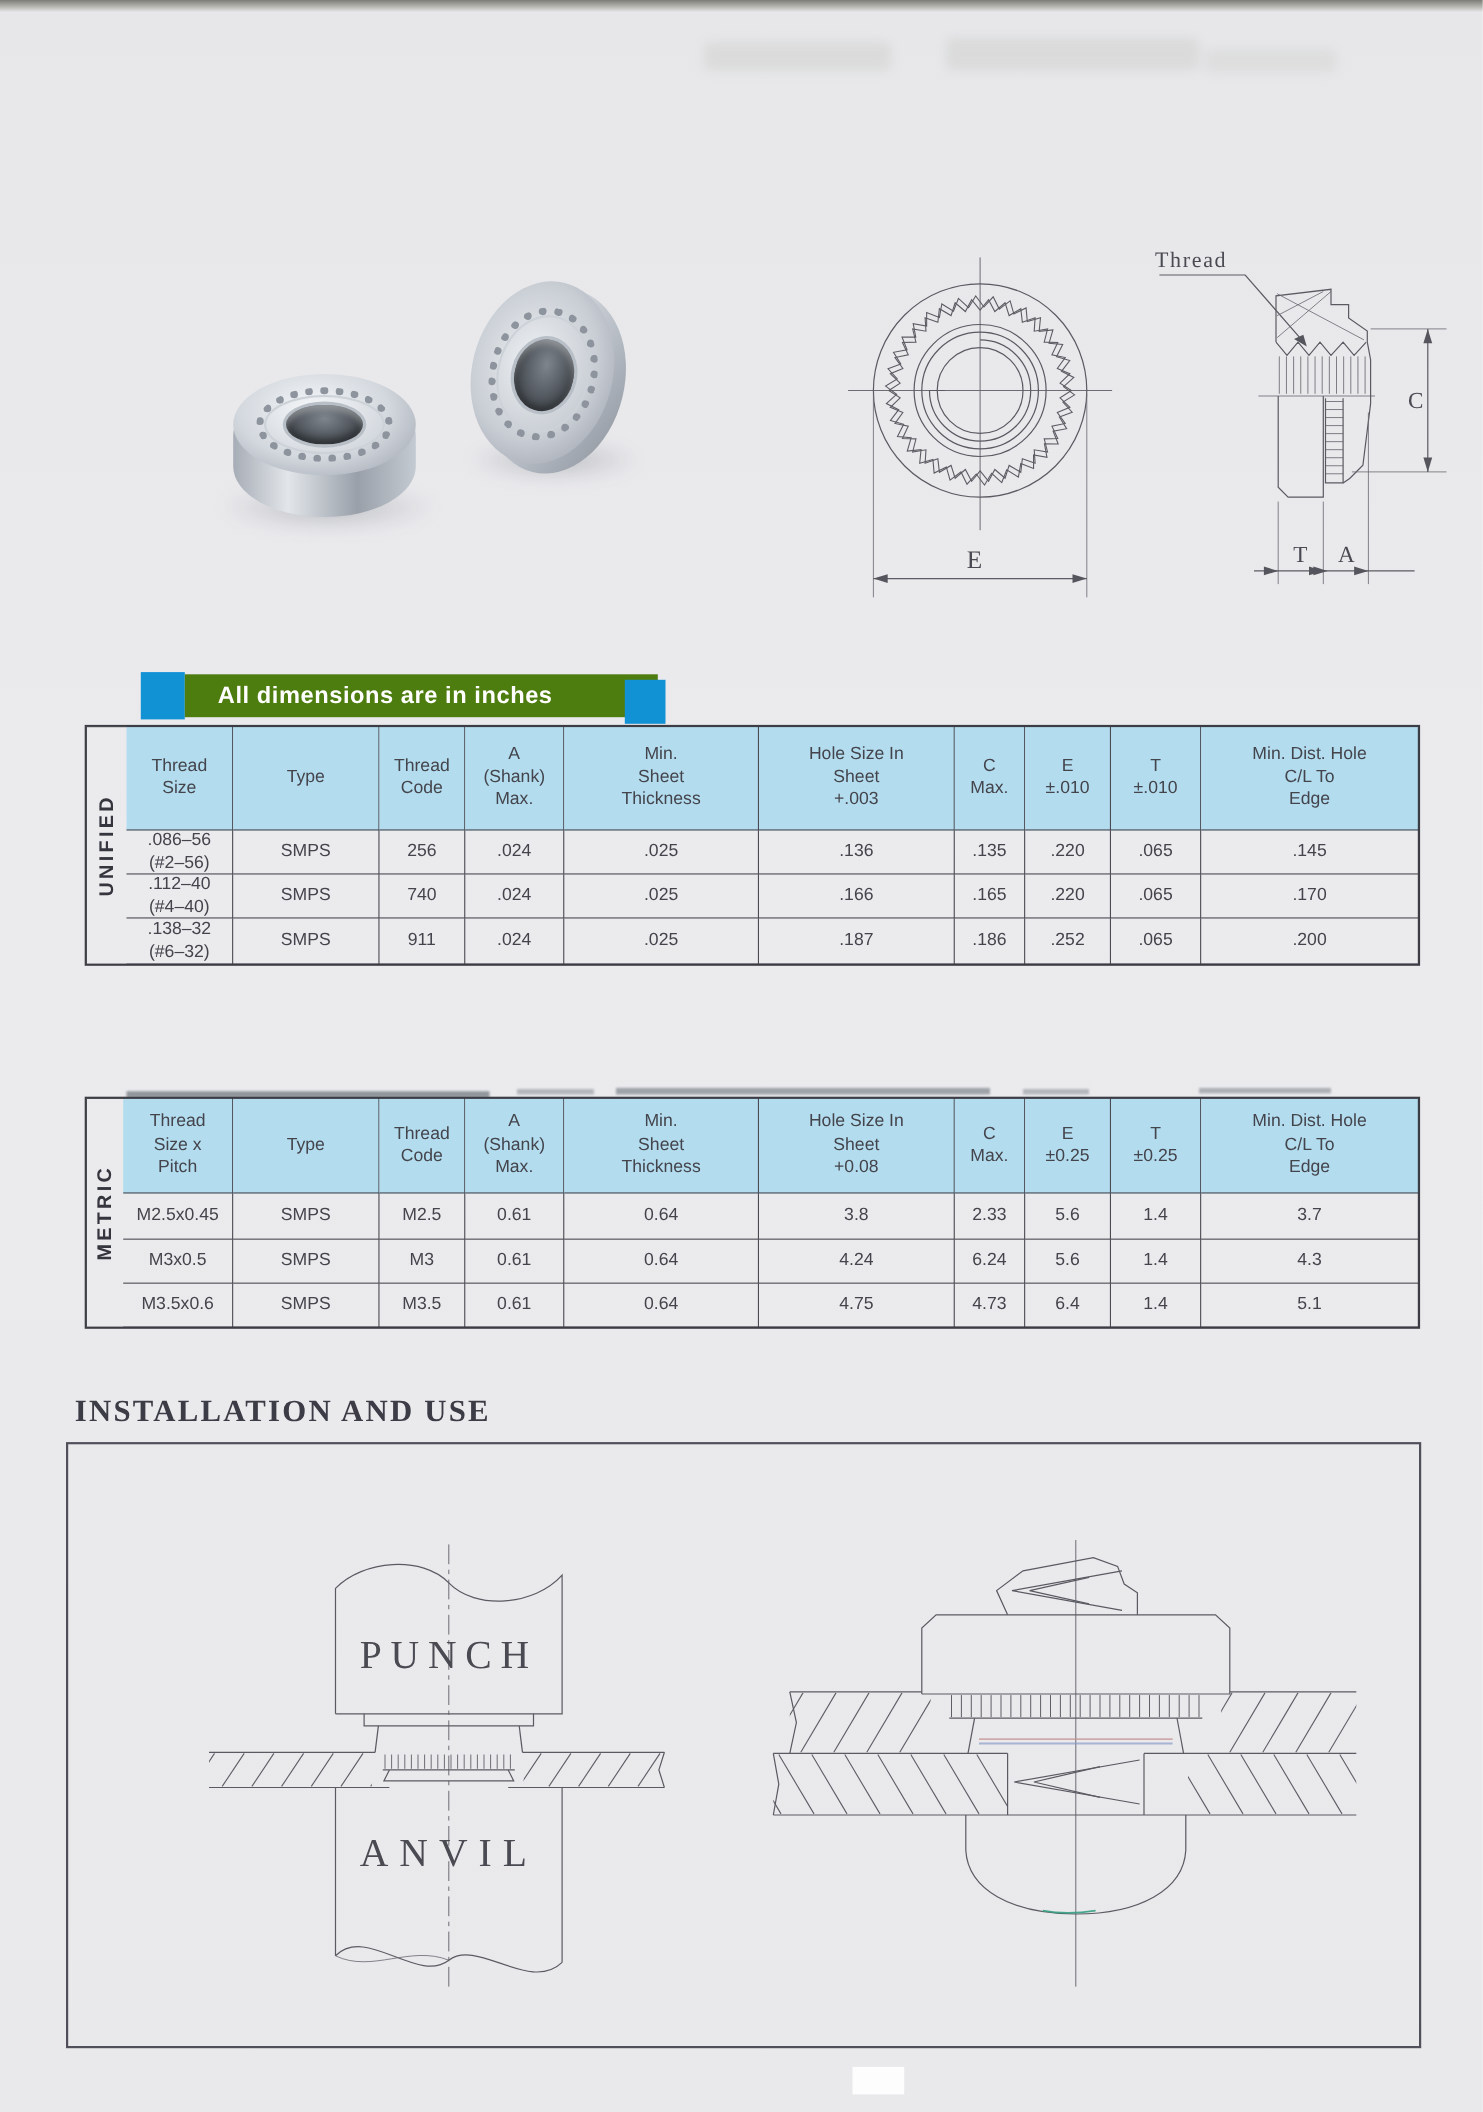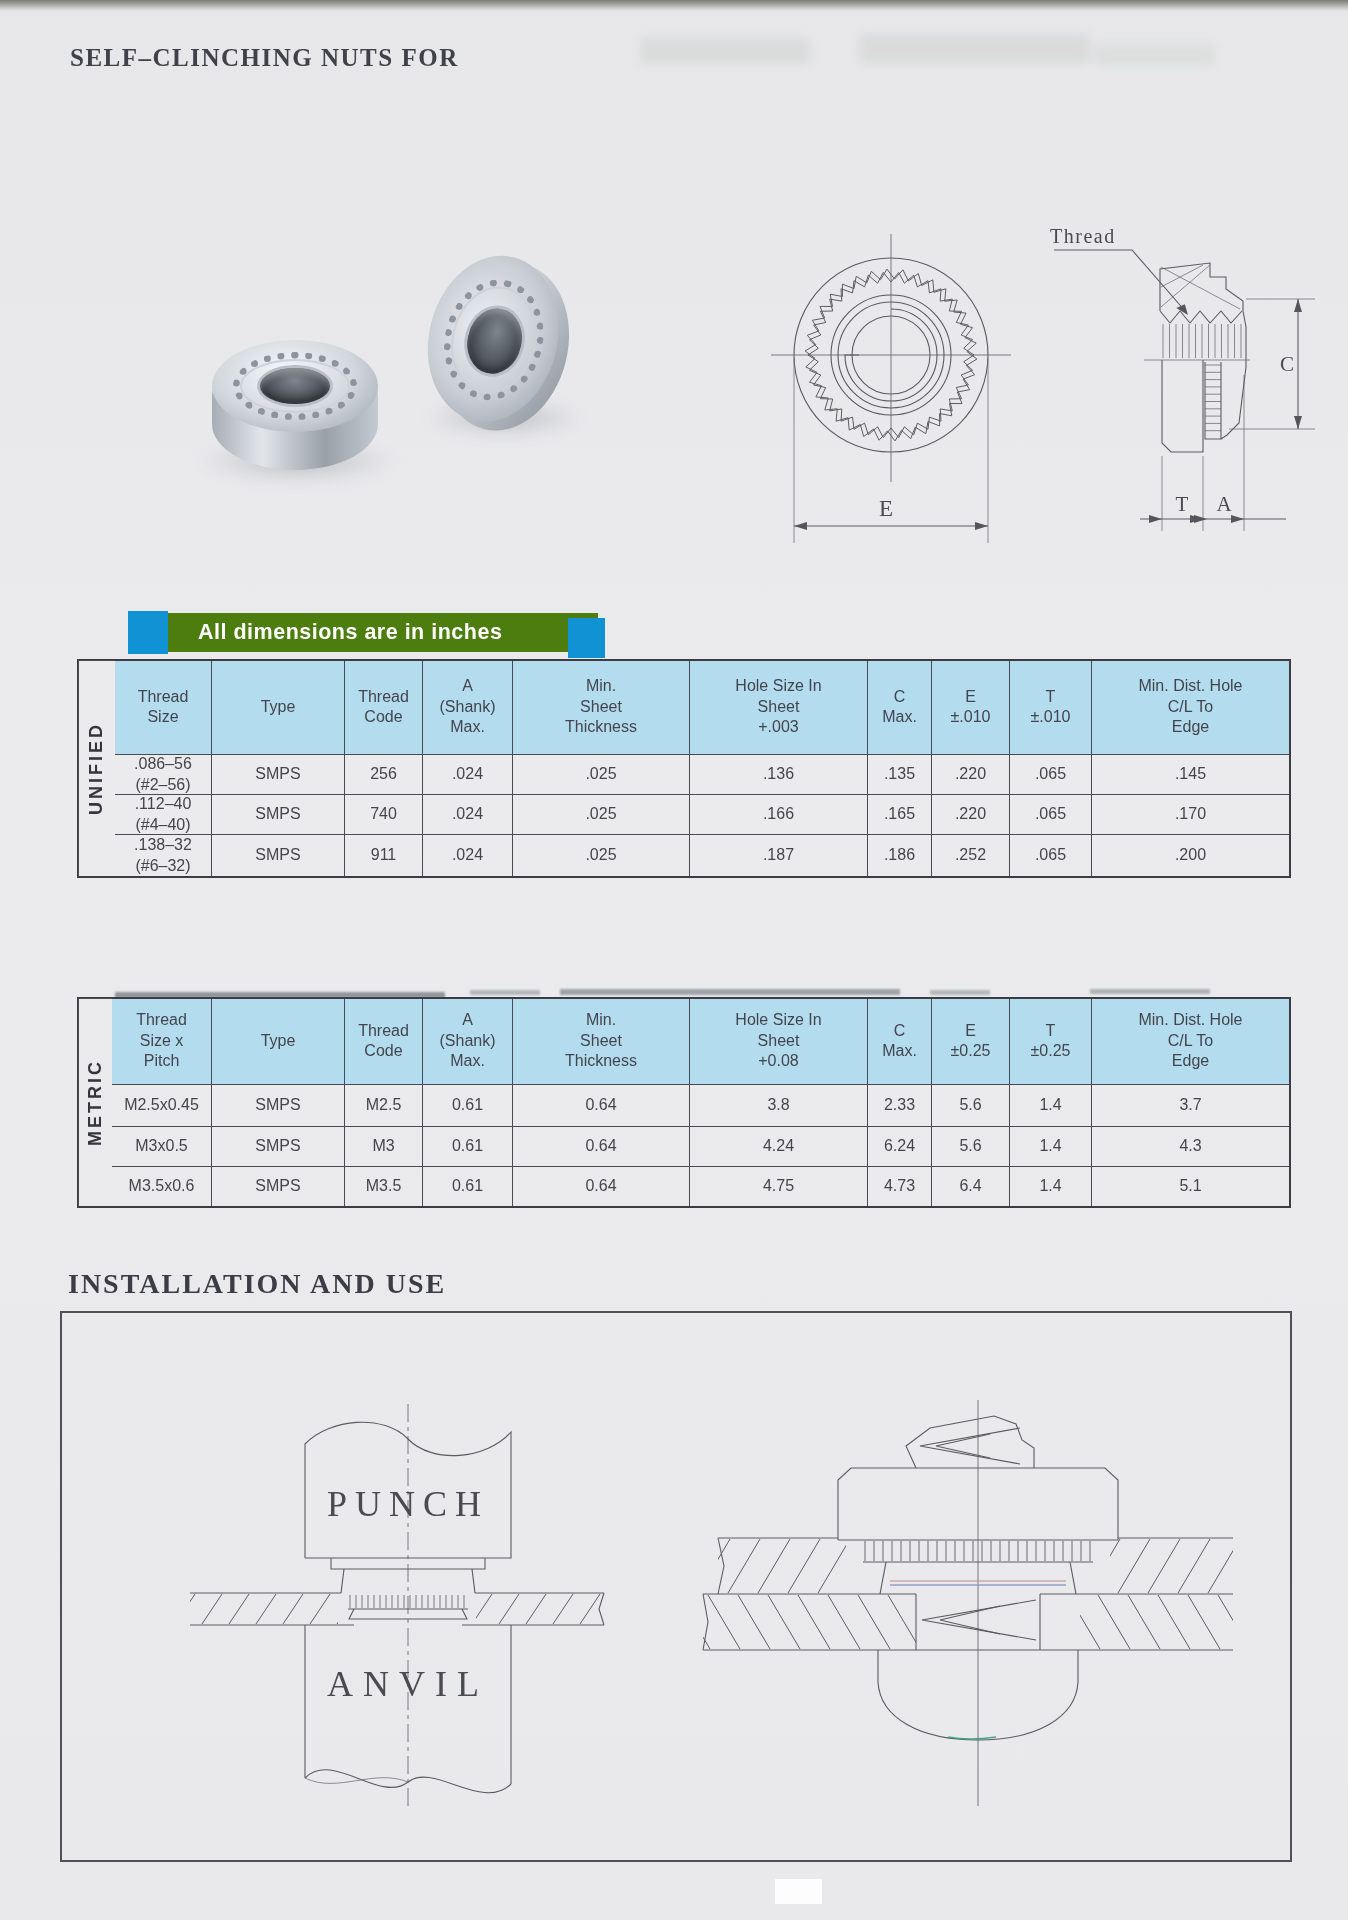--- a/index.html
+++ b/index.html
@@ -63,21 +63,20 @@
 <div class="abs smudge" style="left:860px;top:34px;width:230px;height:30px;background:#8f957f;opacity:.15;"></div>
 <div class="abs smudge" style="left:1095px;top:44px;width:120px;height:22px;background:#9aa08a;opacity:.13;"></div>
 <div class="abs ragdash" style="left:115px;top:992px;width:330px;height:6px;opacity:.5;"></div>
 <div class="abs ragdash" style="left:470px;top:990px;width:70px;height:5px;opacity:.3;"></div>
 <div class="abs ragdash" style="left:560px;top:989px;width:340px;height:6px;opacity:.42;"></div>
 <div class="abs ragdash" style="left:930px;top:990px;width:60px;height:5px;opacity:.3;"></div>
 <div class="abs ragdash" style="left:1090px;top:989px;width:120px;height:5px;opacity:.34;"></div>
 <div class="abs white-artifact" style="left:775px;top:1879px;width:47px;height:25px;"></div>
 
 <div class="abs title">
-  <div>SELF–CLINCHING NUTS FOR</div>
 </div>
 
 <div class="abs shadow" style="left:198px;top:438px;width:200px;height:46px;"></div>
 <div class="abs shadow" style="left:424px;top:398px;width:160px;height:40px;"></div>
 <div class="abs" style="left:212px;top:340px;width:166px;height:132px;">
   <div class="abs n1wall" style="left:0;top:10px;width:166px;height:120px;"></div>
   <div class="abs n1top" style="left:0;top:0;width:166px;height:92px;"></div>
   <div class="abs knurl" style="left:21px;top:12px;width:110px;height:54px;"></div>
   <div class="abs hole" style="left:45px;top:25px;width:70px;height:36px;"></div>
 </div>

